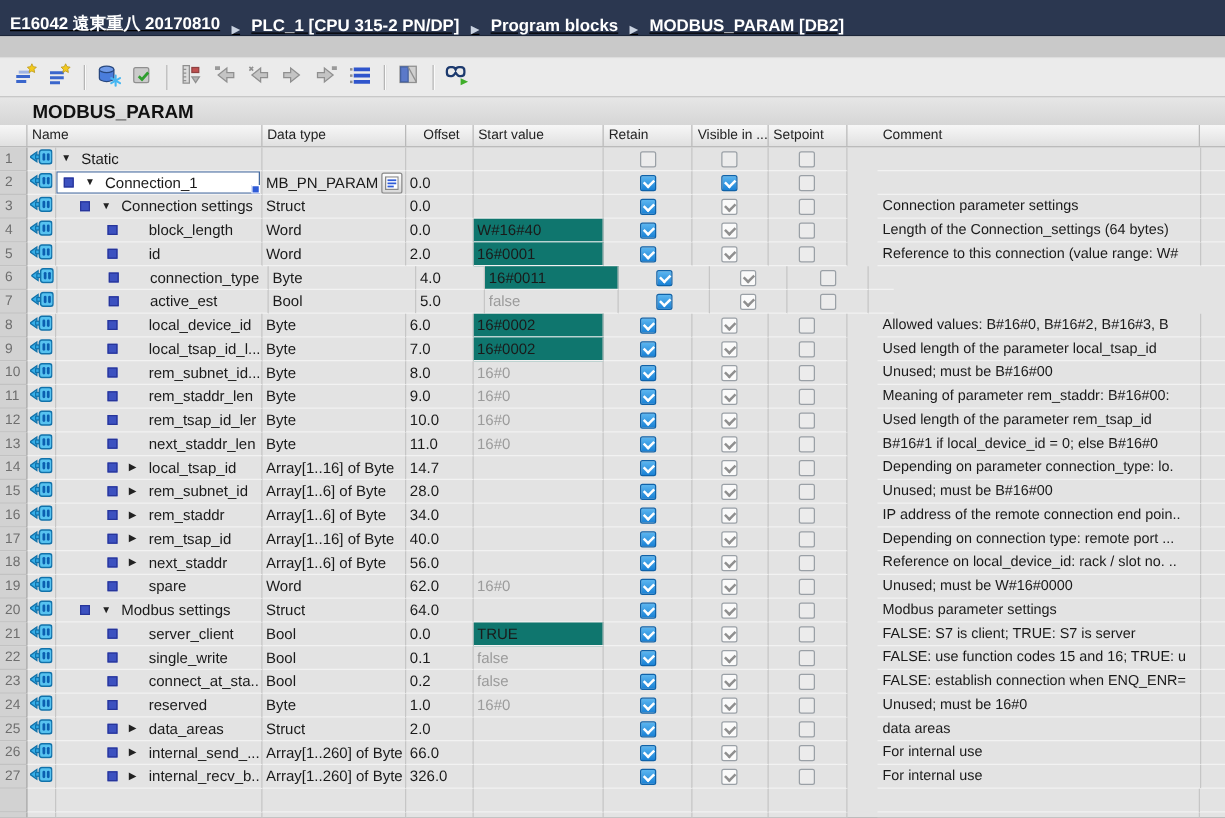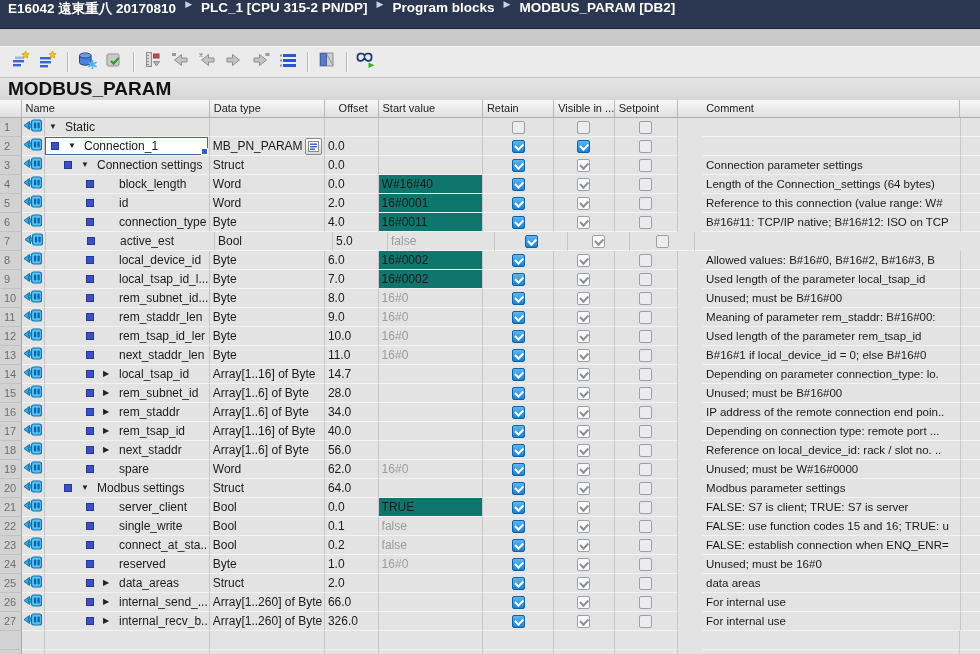--- a/index.html
+++ b/index.html
@@ -1,38 +1,38 @@
 <!DOCTYPE html>
 <html><head>
 <meta charset="utf-8">
 <style>
   html,body{margin:0;padding:0;background:#888;}
   #app{position:relative;width:980px;height:654px;overflow:hidden;
        font-family:"Liberation Sans",sans-serif;background:#e3e3e3;
        -webkit-font-smoothing:antialiased;}
   
   .topbar{position:absolute;left:0;top:0;width:100%;height:29px;background:#2b3750;
-          display:flex;align-items:flex-start;padding-left:8px;box-sizing:border-box;
-          border-bottom:1px solid #1c2639;}
+          display:flex;align-items:flex-end;padding-left:8px;box-sizing:border-box;
+          border-bottom:1px solid #1c2639;text-decoration:underline;}
   .crumb{color:#fff;font-size:13.5px;font-weight:bold;white-space:nowrap;cursor:default;}
   .crumb-sep{color:#c9d2e0;font-size:9px;margin:0 9px;line-height:1;}
   
   .strip{position:absolute;left:0;top:29px;width:100%;height:18px;background:#c9c9c9;
          border-bottom:1px solid #f2f2f2;box-sizing:border-box;}
   
   .toolbar{position:absolute;left:0;top:47px;width:100%;height:31px;background:#ebebeb;
            border-bottom:1px solid #bdbdbd;display:flex;align-items:center;
            padding-left:8px;box-sizing:border-box;}
   .tbtn{width:24px;height:24px;display:flex;align-items:center;justify-content:center;
         border:1px solid transparent;border-radius:2px;margin-right:1px;}
   .tsep{width:1px;height:20px;background:#b5b5b5;margin:0 5px;border-right:1px solid #fafafa;}
   
   .titlebar{position:absolute;left:0;top:78px;width:100%;height:22px;
             background:linear-gradient(#e6e6e6,#d6d6d6);display:flex;align-items:center;}
-  .title{font-size:19px;font-weight:bold;color:#111;padding-left:8px;}
+  .title{font-size:15px;font-weight:bold;color:#111;padding-left:26px;}
   
   .grid{position:absolute;left:0;top:100px;width:980px;}
   .hrow{display:flex;height:18px;background:linear-gradient(#f7f7f7,#e0e0e0);
         border-bottom:1px solid #aeaeae;box-sizing:border-box;}
   .hcell{font-size:11px;color:#222;padding:2px 0 0 4px;box-sizing:border-box;
          border-right:1px solid #b9b9b9;white-space:nowrap;overflow:hidden;}
   .row{display:flex;height:19px;background:#e3e3e3;box-sizing:border-box;}
   .cell{box-sizing:border-box;border-right:1px solid #c6c6c6;border-bottom:1px solid #f2f2f2;
         font-size:12px;color:#1a1a1a;white-space:nowrap;overflow:hidden;
         display:flex;align-items:center;}
@@ -411,21 +411,20 @@
           </div>
           <div class="cell ckcell w-ret">
             <div class="cb on"></div>
           </div>
           <div class="cell ckcell w-vis">
             <div class="cb dim"></div>
           </div>
           <div class="cell ckcell w-set">
             <div class="cb off"></div>
           </div>
-          <div class="cell com w-com">B#16#11: TCP/IP native; B#16#12: ISO on TCP</div>
           <div class="cell w-x"></div>
         </div>
         <div class="row">
           <div class="cell gut w-gut">7</div>
           <div class="cell ic w-ic">
             <span><svg width="18" height="13" viewBox="0 0 18 13">
                 <polygon points="0,6.5 5.5,2.5 5.5,10.5" fill="#35aee8" stroke="#1272aa" stroke-width="1"></polygon>
                 <rect x="4.5" y="5" width="4" height="3" fill="#35aee8" stroke="#1272aa" stroke-width="1"></rect>
                 <rect x="7.5" y="1" width="10" height="11" rx="2" fill="#57c2f0" stroke="#1272aa" stroke-width="1.2"></rect>
                 <rect x="10" y="3.5" width="2.2" height="6" rx="1.1" fill="#0b5fb0"></rect>

